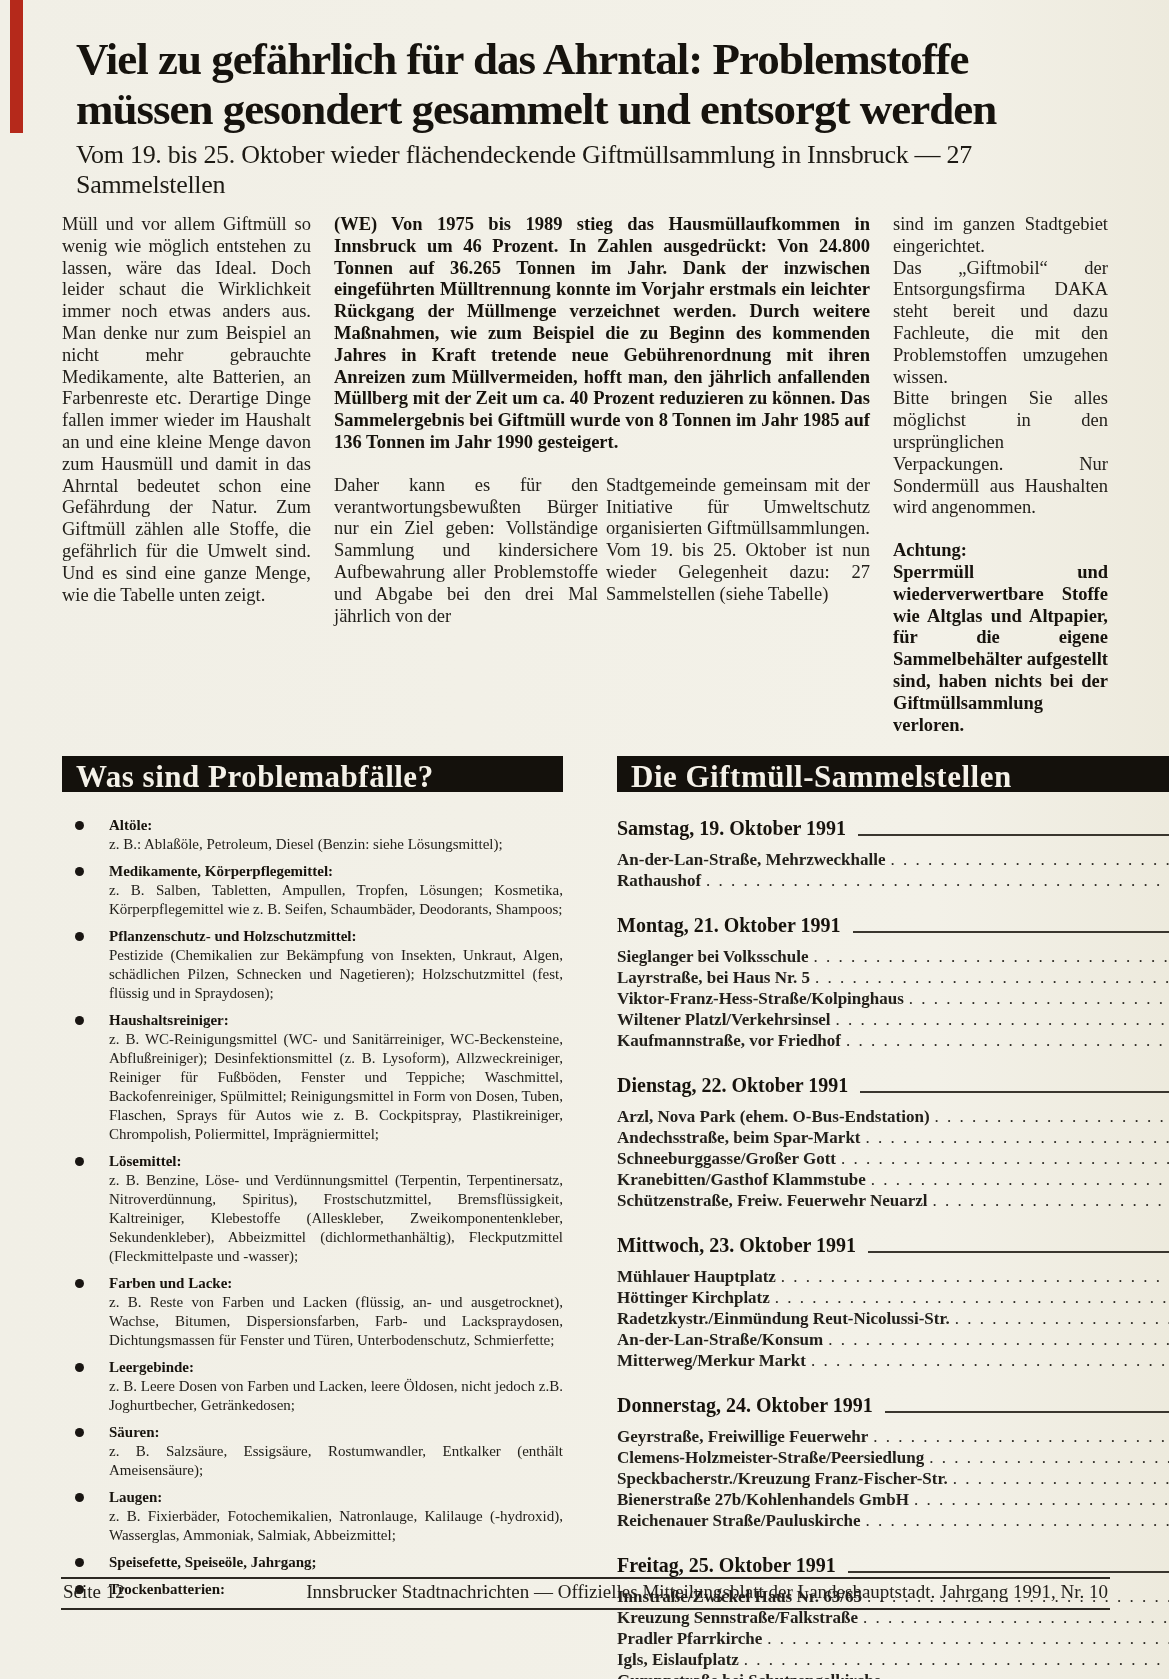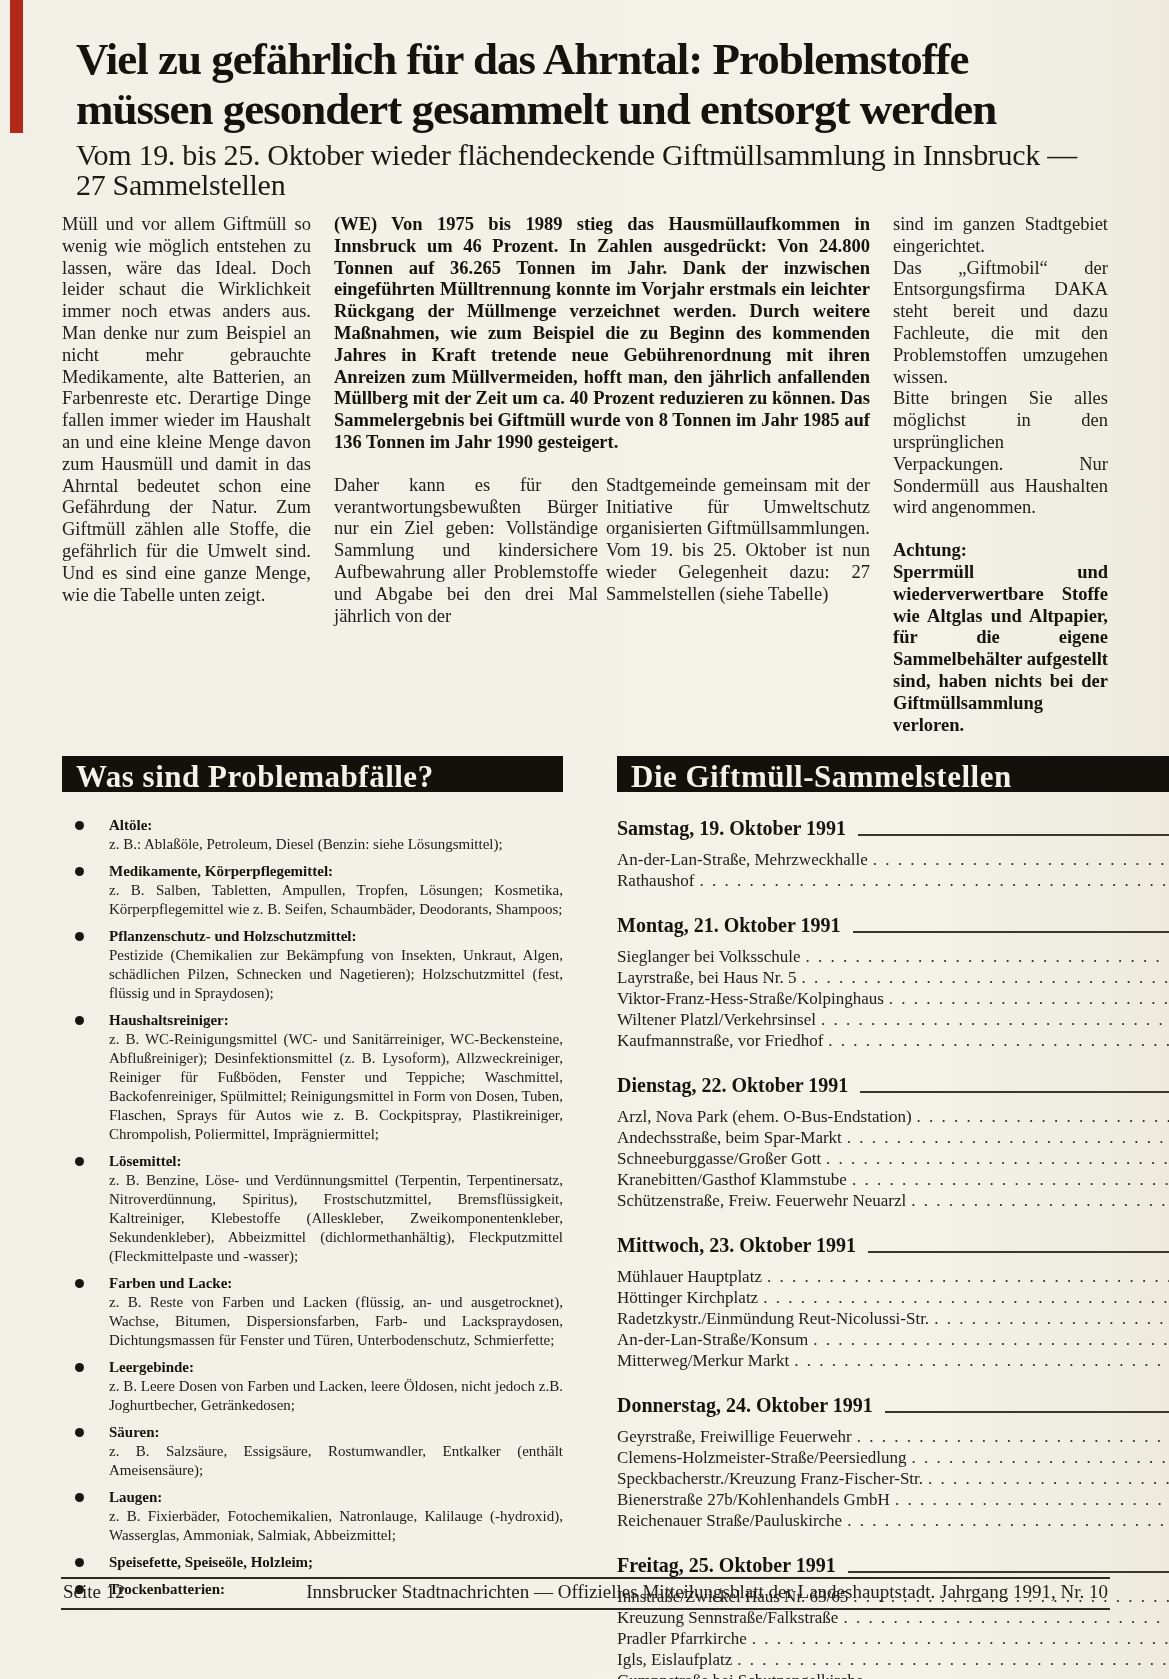--- a/index.html
+++ b/index.html
@@ -21,21 +21,21 @@
   }
 
   
   .header { padding:34px 58px 0 76px; }
   .headline {
     font-weight:bold; font-size:45px; line-height:50px;
     letter-spacing:-1px; color:#16130e;
   }
   .headline span { display:block; }
   .subtitle {
-    margin-top:6px; font-size:30px; line-height:30px;
+    margin-top:6px; font-size:26px; line-height:30px;
     letter-spacing:-0.3px; color:#1d1a14; font-weight:normal;
   }
 
   
   .article {
     display:flex; gap:23px;
     margin:14px 61px 0 62px;
     font-size:18.5px; line-height:21.8px;
     text-align:justify;
     font-family:Liberation Serif, serif;
@@ -85,21 +85,21 @@
   .day-head {
     display:flex; align-items:flex-end;
     font-weight:bold; font-size:20px; line-height:24px;
     color:#17130d; margin-bottom:9px;
   }
   .day-rule { flex:1; border-bottom:2.5px solid #3a362e; margin:0 2px 4px 12px; }
   .srow {
     display:flex; align-items:baseline;
     font-size:17px; line-height:21px;
   }
-  .srow .place { white-space:nowrap; }
+  .srow .place { white-space:nowrap;font-weight:bold; }
   .srow .dots {
     flex:1; overflow:hidden; white-space:nowrap;
     margin:0 5px; color:#2c2923;
   }
   .srow .dots::before {
     content:". . . . . . . . . . . . . . . . . . . . . . . . . . . . . . . . . . . . . . . . . . . . . . . . . . . . . . . . . . . . . . . . . . . . . . . .";
     letter-spacing:2px;
   }
 
   
@@ -200,21 +200,21 @@
           </div>
 
           <div class="pa-item">
             <span class="pa-bullet"></span>
             <div class="pa-term">Laugen:</div>
             <div class="pa-desc">z. B. Fixierbäder, Fotochemikalien, Natronlauge, Kalilauge (-hydroxid), Wasserglas, Ammoniak, Salmiak, Abbeizmittel;</div>
           </div>
 
           <div class="pa-item">
             <span class="pa-bullet"></span>
-            <div class="pa-term">Speisefette, Speiseöle, Holzleim;</div>
+            <div class="pa-term">Speisefette, Speiseöle, Jahrgang;</div>
 
           </div>
 
           <div class="pa-item">
             <span class="pa-bullet"></span>
             <div class="pa-term">Trockenbatterien:</div>
 
           </div>
 
         </div>

